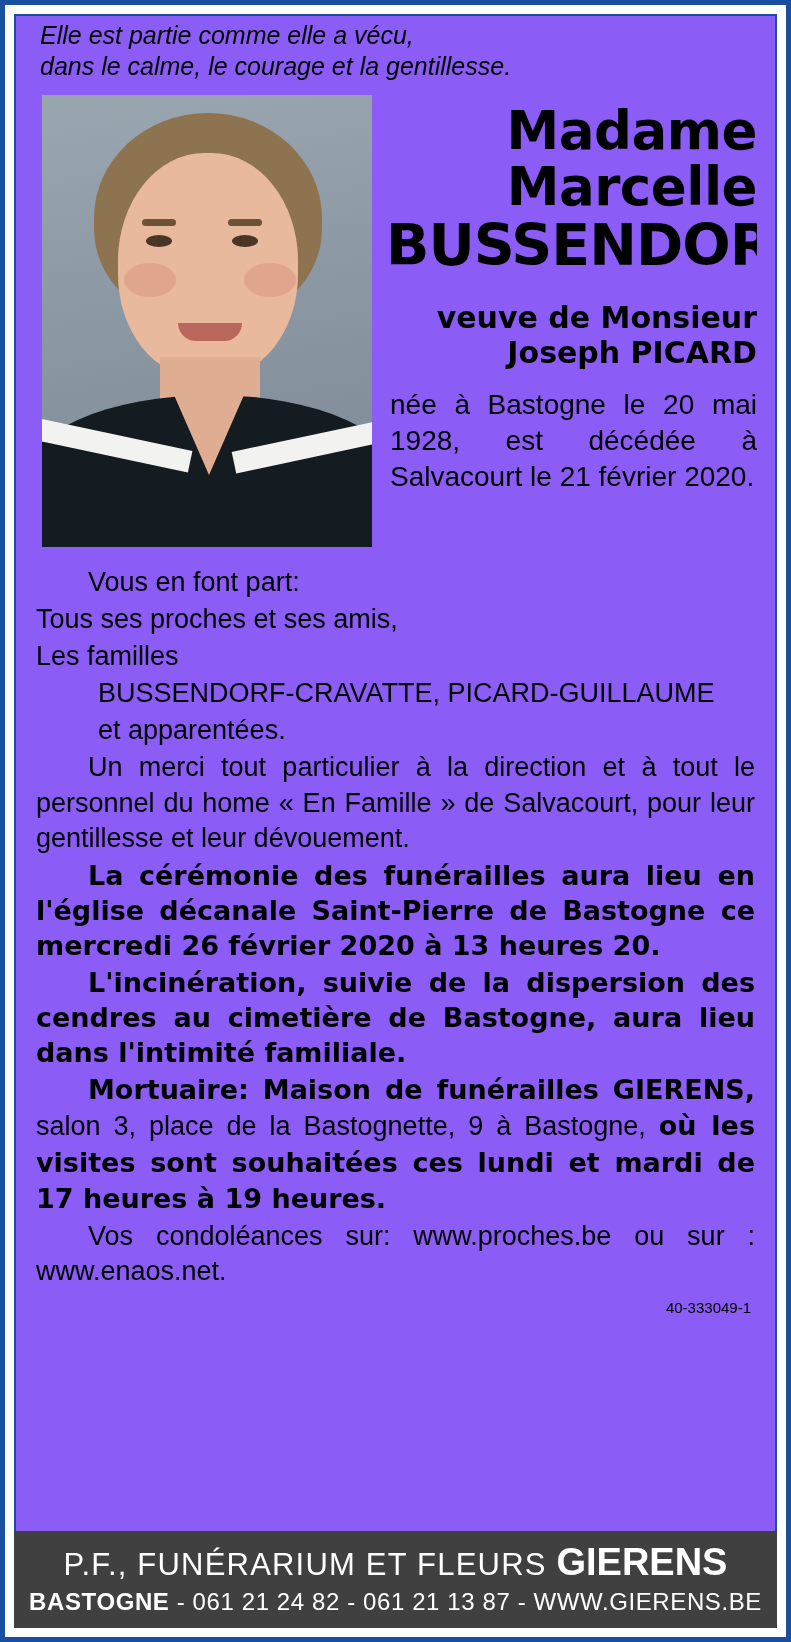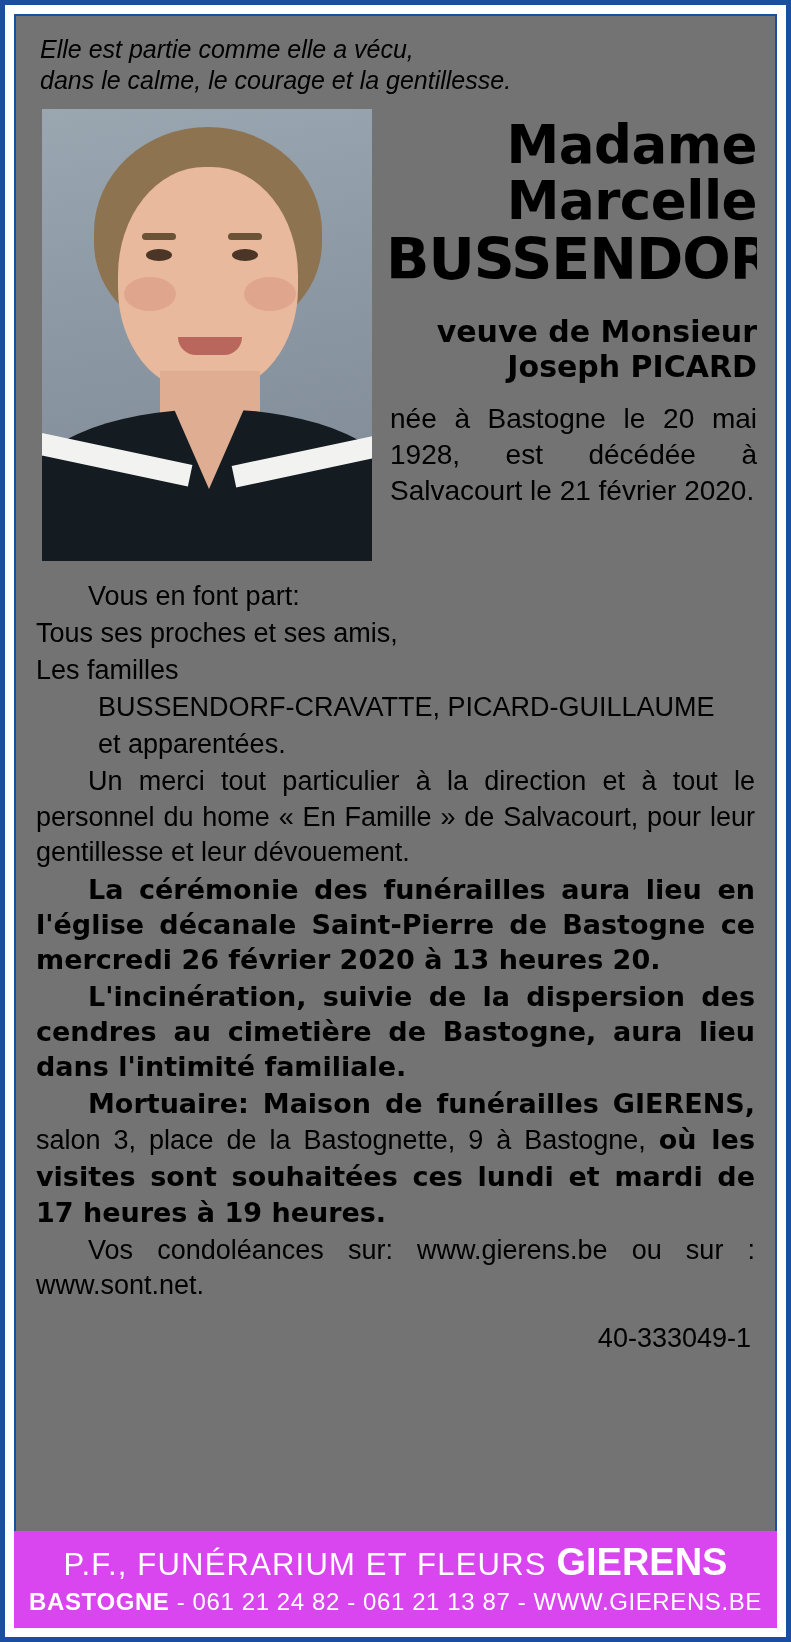--- a/index.html
+++ b/index.html
@@ -21,22 +21,22 @@
     overflow: hidden;
   }
   .inner {
     position: absolute;
     left: 9px;
     top: 9px;
     right: 9px;
     bottom: 9px;
     border: 2px solid #1a4fa0;
     box-sizing: border-box;
-    background: #737373;
-    padding: 14px 18px 0 18px;
+    background: #8b5cf6;
+    padding: 0 18px 0 18px;
   }
   .epitaph {
     font-style: italic;
     font-size: 25px;
     line-height: 1.22;
     color: #000;
     margin: 4px 0 14px 6px;
   }
   .epitaph div { white-space: nowrap; }
 
@@ -183,31 +183,31 @@
     margin: 0 0 2px 0;
     text-align: justify;
   }
   .indent { text-indent: 52px; }
   .fam-line { padding-left: 62px; }
   .b { font-weight: bold; font-family: "DejaVu Sans", sans-serif; }
   .just { text-align: justify; text-align-last: left; }
 
   .refnum {
     text-align: right;
-    font-size: 27px;
-    margin-top: 20px;
+    font-size: 15px;
+    margin-top: 10px;
     padding-right: 6px;
   }
 
   .footer {
     position: absolute;
     left: 9px;
     right: 9px;
     bottom: 9px;
-    background: #d946ef;
+    background: #404040;
     color: #ffffff;
     padding: 10px 0 12px 0;
   }
   .footer .line1 {
     text-align: center;
     font-size: 31px;
     letter-spacing: 1.2px;
     font-family: "Liberation Sans", sans-serif;
   }
   .footer .line1 .brand {
@@ -271,21 +271,21 @@
     <div class="body-text">
       <p class="indent">Vous en font part:</p>
       <p>Tous ses proches et ses amis,</p>
       <p>Les familles</p>
       <p class="fam-line">BUSSENDORF-CRAVATTE, PICARD-GUILLAUME</p>
       <p class="fam-line">et apparentées.</p>
       <p class="indent just">Un merci tout particulier à la direction et à tout le personnel du home « En Famille » de Salvacourt, pour leur gentillesse et leur dévouement.</p>
       <p class="indent just b">La cérémonie des funérailles aura lieu en l'église décanale Saint-Pierre de Bastogne ce mercredi 26 février 2020 à 13 heures 20.</p>
       <p class="indent just b">L'incinération, suivie de la dispersion des cendres au cimetière de Bastogne, aura lieu dans l'intimité familiale.</p>
       <p class="indent just"><span class="b">Mortuaire: Maison de funérailles GIERENS,</span><span> salon 3, place de la Bastognette, 9 à Bastogne, </span><span class="b">où les visites sont souhaitées ces lundi et mardi de 17 heures à 19 heures.</span></p>
-      <p class="indent just">Vos condoléances sur: www.gierens.be ou sur : www.sont.net.</p>
+      <p class="indent just">Vos condoléances sur: www.proches.be ou sur : www.enaos.net.</p>
     </div>
 
     <div class="refnum">40-333049-1</div>
 
   </div>
 
   <div class="footer">
     <div class="line1"><span>P.F., FUNÉRARIUM ET FLEURS </span><span class="brand">GIERENS</span></div>
     <div class="line2"><span class="city">BASTOGNE</span><span> - 061 21 24 82 - 061 21 13 87 - WWW.GIERENS.BE</span></div>
   </div>

